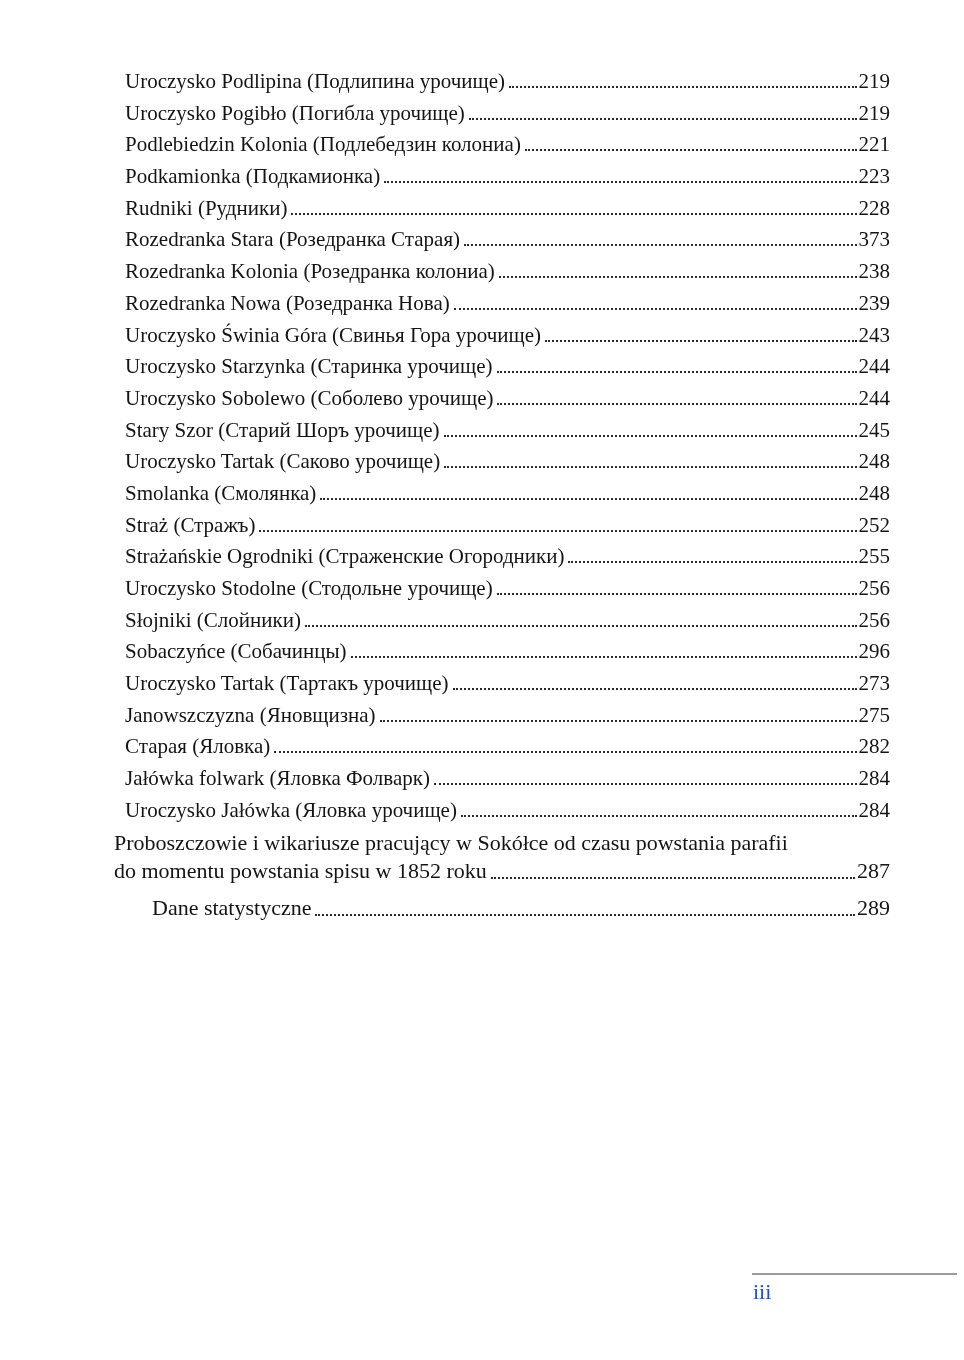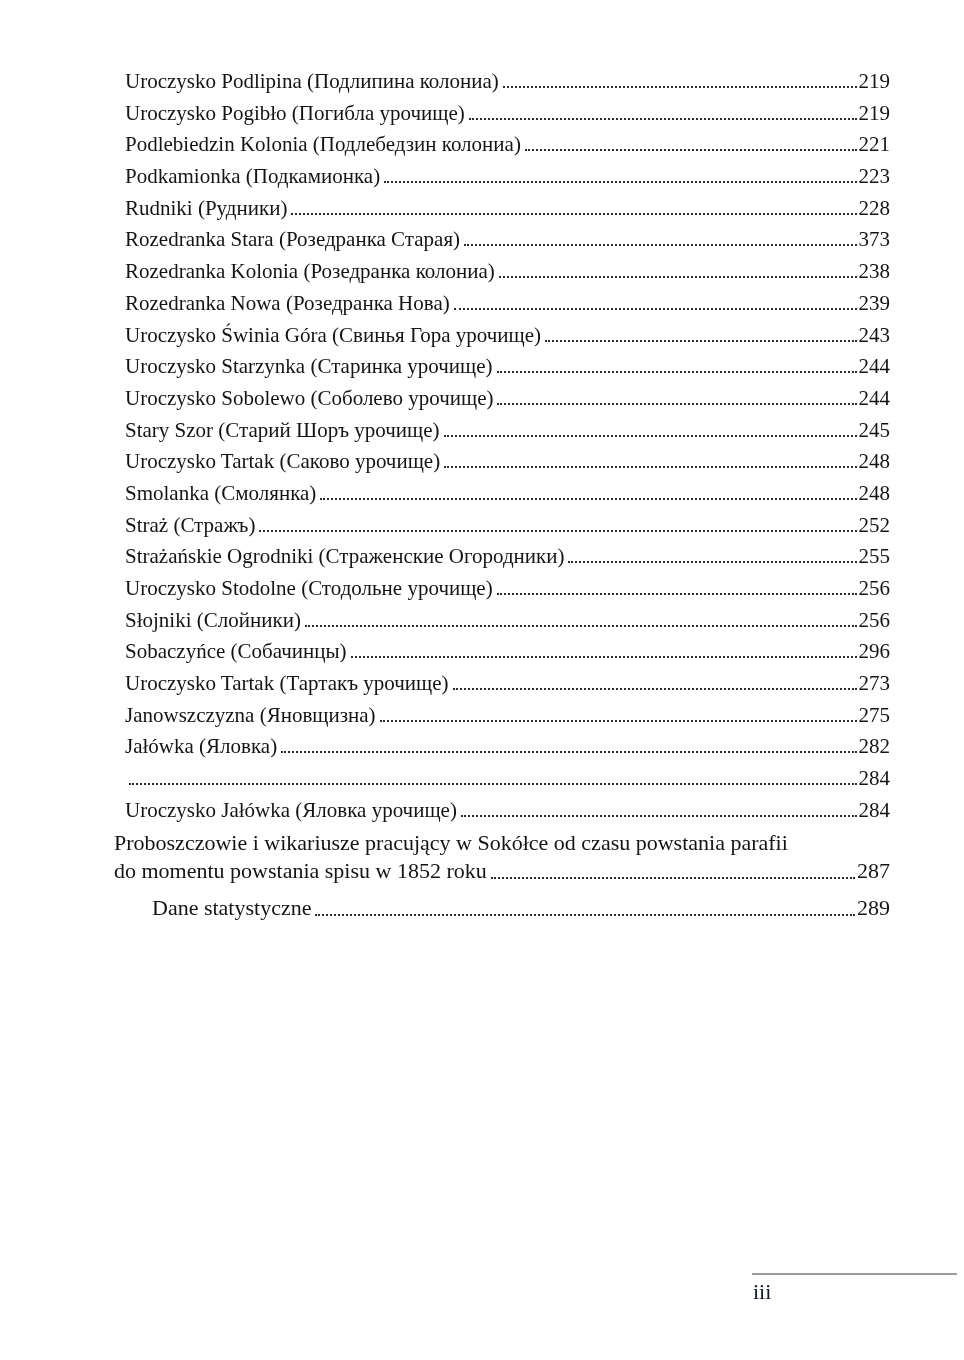--- a/index.html
+++ b/index.html
@@ -83,31 +83,31 @@
     top: 1273px;
     width: 205px;
     border-top: 2px solid #9b9b9b;
   }
   .footer-page-number {
     position: absolute;
     left: 753px;
     top: 1278px;
     font-size: 22px;
     line-height: 28px;
-    color: #0f172a;
+    color: #1d4ed8;
   }
 </style>
 </head>
 <body>
 
 <div class="page">
   <nav class="toc" id="toc">
       <div class="toc-item level-2">
         <div class="toc-row">
-          <span class="toc-title">Uroczysko Podlipina (Подлипина колониа)</span>
+          <span class="toc-title">Uroczysko Podlipina (Подлипина урочище)</span>
           <span class="toc-leader"></span>
           <span class="toc-page">219</span>
         </div>
       </div>
       <div class="toc-item level-2">
         <div class="toc-row">
           <span class="toc-title">Uroczysko Pogibło (Погибла урочище)</span>
           <span class="toc-leader"></span>
           <span class="toc-page">219</span>
         </div>
@@ -240,27 +240,28 @@
       </div>
       <div class="toc-item level-2">
         <div class="toc-row">
           <span class="toc-title">Janowszczyzna (Яновщизна)</span>
           <span class="toc-leader"></span>
           <span class="toc-page">275</span>
         </div>
       </div>
       <div class="toc-item level-2">
         <div class="toc-row">
-          <span class="toc-title">Jałówka (Яловка)</span>
+          <span class="toc-title">Старая (Яловка)</span>
           <span class="toc-leader"></span>
           <span class="toc-page">282</span>
         </div>
       </div>
       <div class="toc-item level-2">
         <div class="toc-row">
+          <span class="toc-title">Jałówka folwark (Яловка Фолварк)</span>
           <span class="toc-leader"></span>
           <span class="toc-page">284</span>
         </div>
       </div>
       <div class="toc-item level-2">
         <div class="toc-row">
           <span class="toc-title">Uroczysko Jałówka (Яловка урочище)</span>
           <span class="toc-leader"></span>
           <span class="toc-page">284</span>
         </div>

